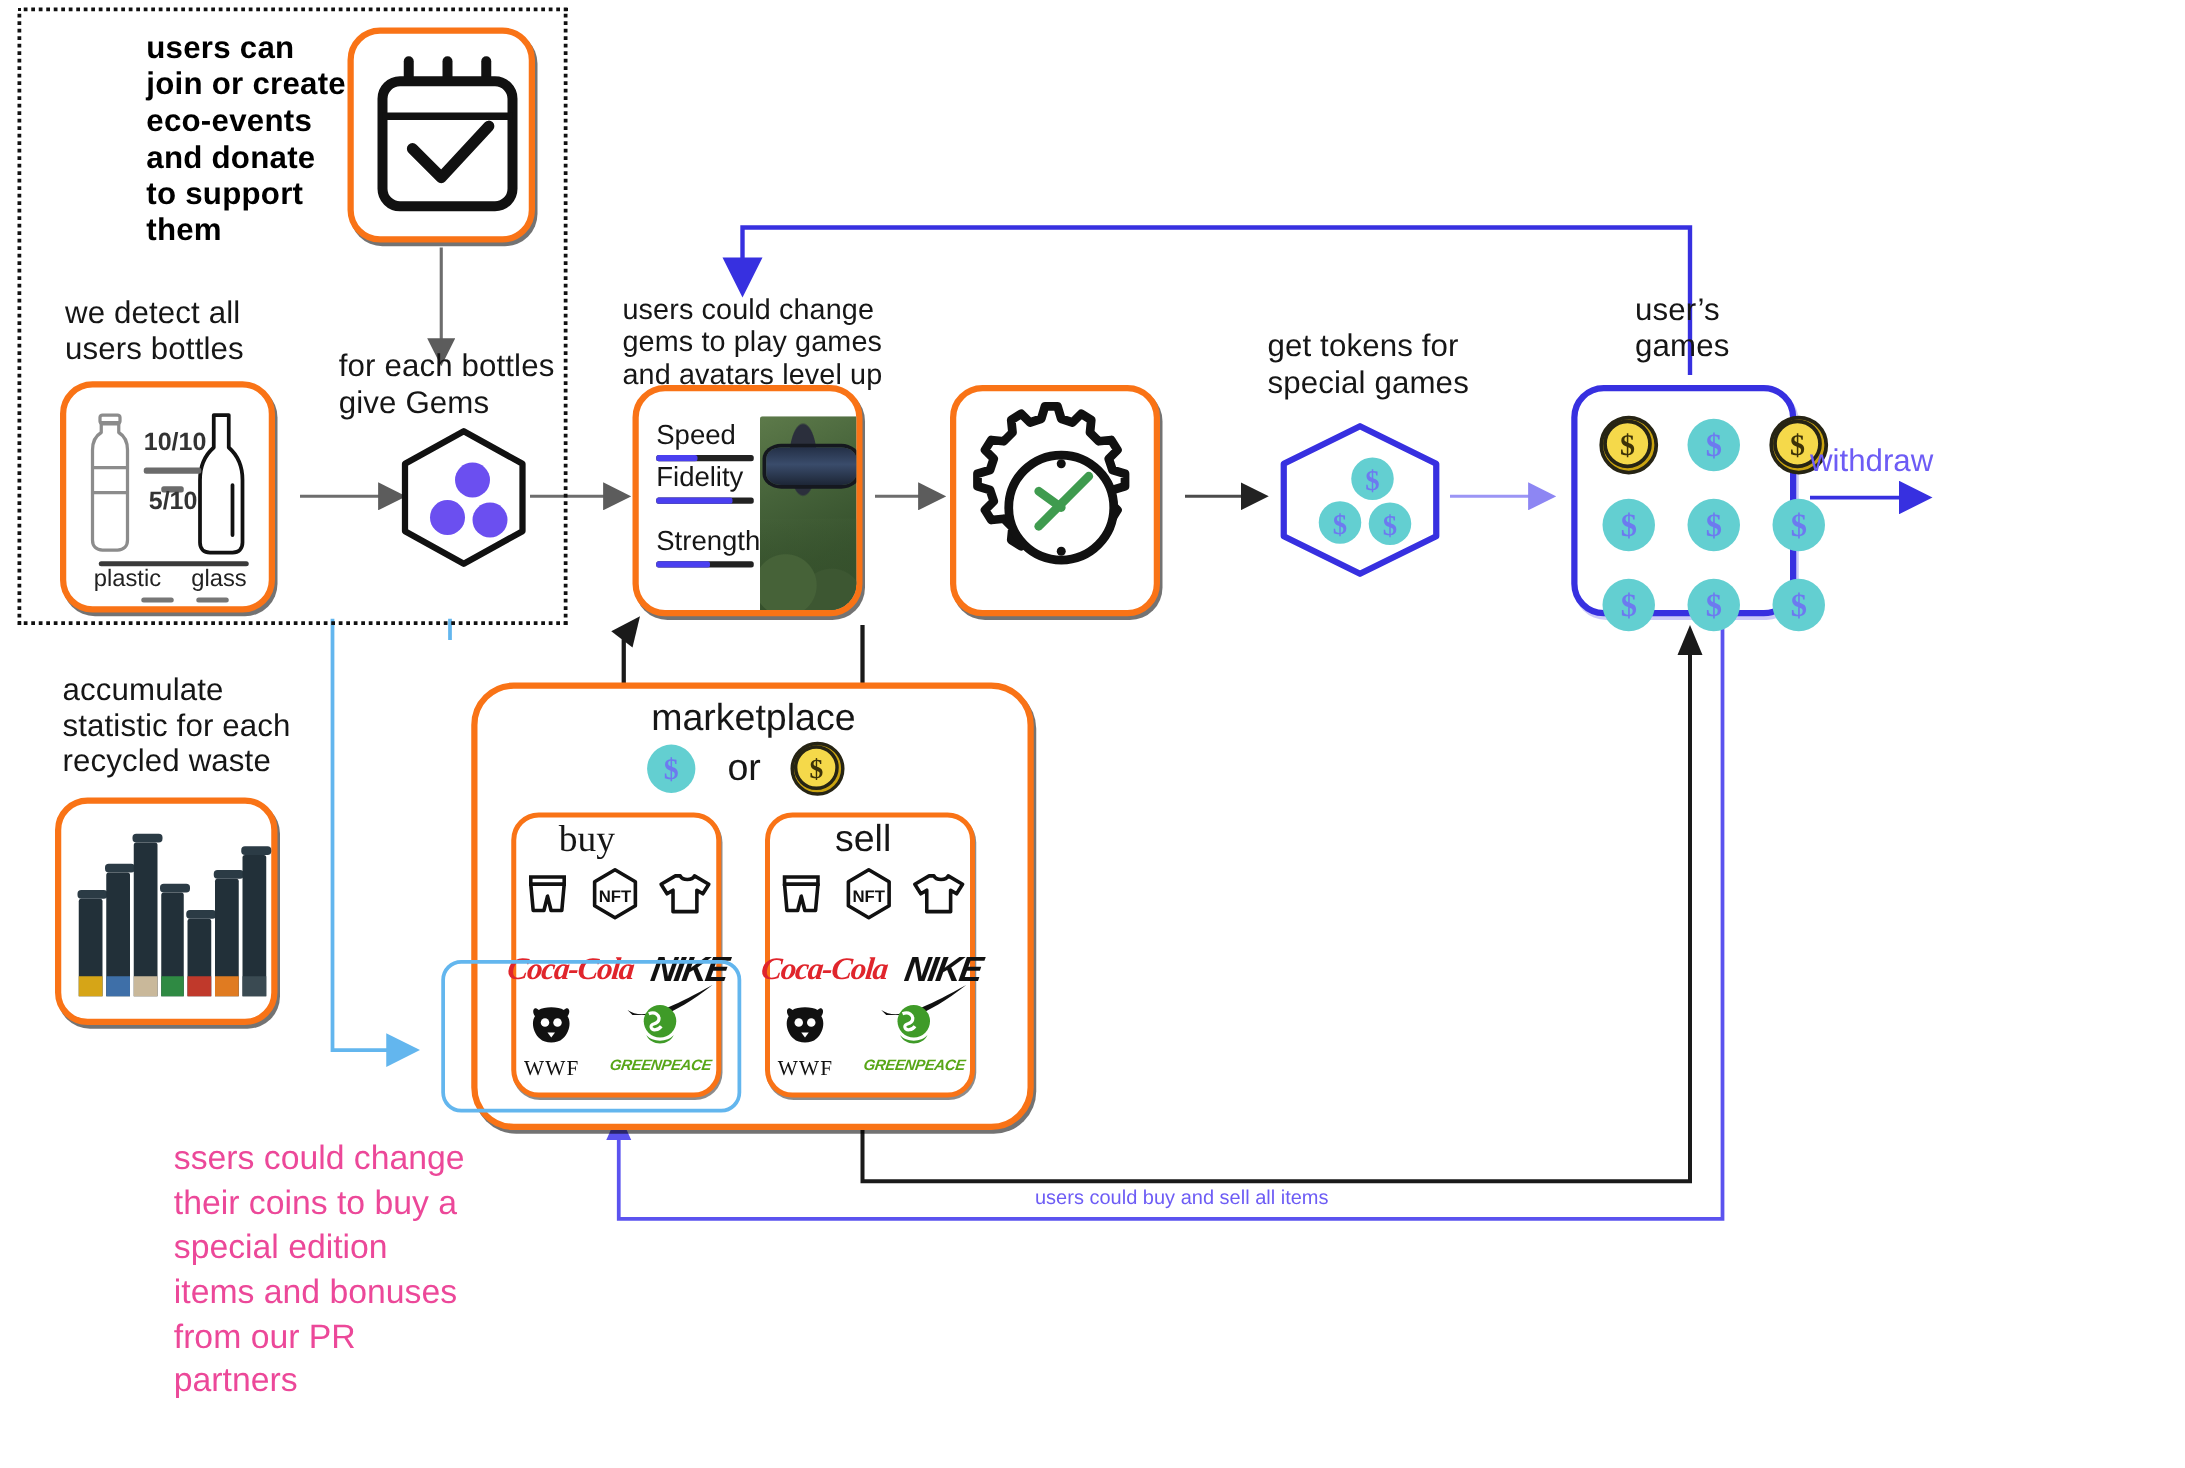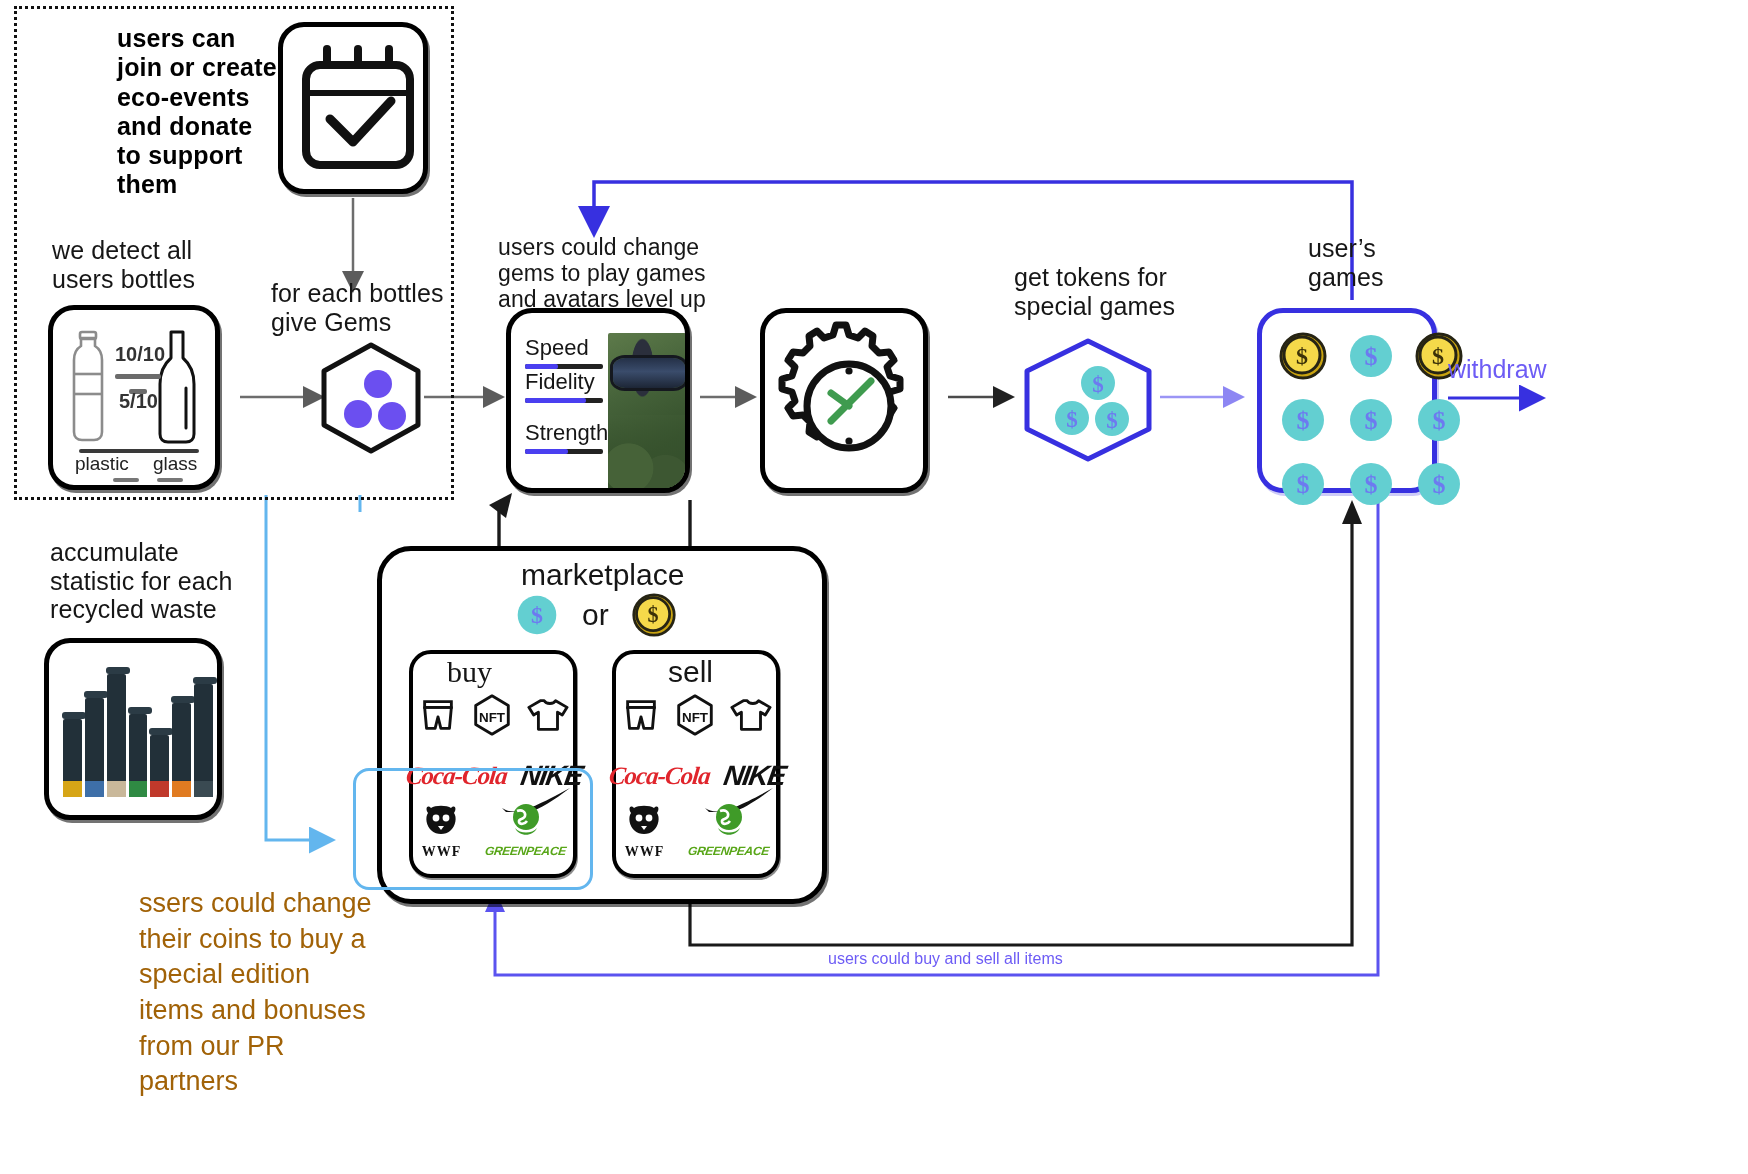--- a/index.html
+++ b/index.html
@@ -13,35 +13,35 @@
 
   
   .dashed-box{
     border:3px dotted #111;
     box-sizing:border-box;
   }
 
   
   .card{
     box-sizing:border-box;
-    border:5px solid #000000;
+    border:5px solid #f97316;
     border-radius:26px;
     background:#fff;
     box-shadow:2px 3px 0 rgba(0,0,0,.55);
   }
   .card.thin{border-width:4px;border-radius:22px;box-shadow:1px 2px 0 rgba(0,0,0,.45);}
   .card.blue{border-color:#3730e0;box-shadow:2px 3px 0 rgba(55,48,224,.25);}
 
   
   .lbl{
     color:#161616;font-size:25px;line-height:1.14;font-weight:400;letter-spacing:.1px;
   }
   .lbl-bold{font-weight:700;color:#000;font-size:25px;line-height:1.17;letter-spacing:.2px;}
   .lbl-blue{color:#6d5cf5;font-size:25px;line-height:1.15;}
-  .lbl-lightblue{color:#a16207;font-size:27px;line-height:1.32;}
+  .lbl-lightblue{color:#ec4899;font-size:27px;line-height:1.32;margin-top:23px;}
   .lbl-sm{font-size:22px;color:#161616;}
   .lbl-mid{font-size:30px;color:#161616;}
 
   
   .layer{position:absolute;left:0;top:0;width:1748px;height:1174px;pointer-events:none;}
 
   
   .gemhex{display:block;}
   .avatar-img{
     width:82px;height:150px;border-radius:2px;
@@ -73,21 +73,21 @@
   .item-row{display:flex;align-items:center;justify-content:center;gap:10px;}
   .brand-row{display:flex;align-items:center;justify-content:center;gap:14px;}
   .cocacola{
     color:#e0252c;font-family:"Liberation Serif",serif;font-style:italic;font-weight:700;
     font-size:25px;letter-spacing:-1px;transform:skewX(-6deg);white-space:nowrap;
   }
   .nikeword{
     color:#111;font-style:italic;font-weight:700;font-size:28px;letter-spacing:-1.5px;
     transform:skewX(-9deg);white-space:nowrap;font-family:"Liberation Sans",sans-serif;
   }
-  .wwf-txt{font-size:14px;font-weight:700;letter-spacing:1px;color:#111;text-align:center;font-family:"Liberation Serif",serif;}
+  .wwf-txt{font-size:17px;font-weight:400;letter-spacing:1px;color:#111;text-align:center;font-family:"Liberation Serif",serif;}
   .gp-txt{font-size:12px;font-weight:700;letter-spacing:-.3px;color:#58a618;text-align:center;font-style:italic;transform:skewX(-8deg);}
 
   
   .bins{display:flex;align-items:flex-end;gap:3px;justify-content:center;}
   .bin{width:22px;background:#223039;border-radius:2px 2px 0 0;position:relative;}
   .bin .lid{position:absolute;top:-7px;left:-1px;width:24px;height:7px;background:#2b3b45;border-radius:3px;}
   .bin .base{position:absolute;bottom:0;left:0;width:100%;height:16px;background:#16222a;}
 </style>
 </head>
 <body>

